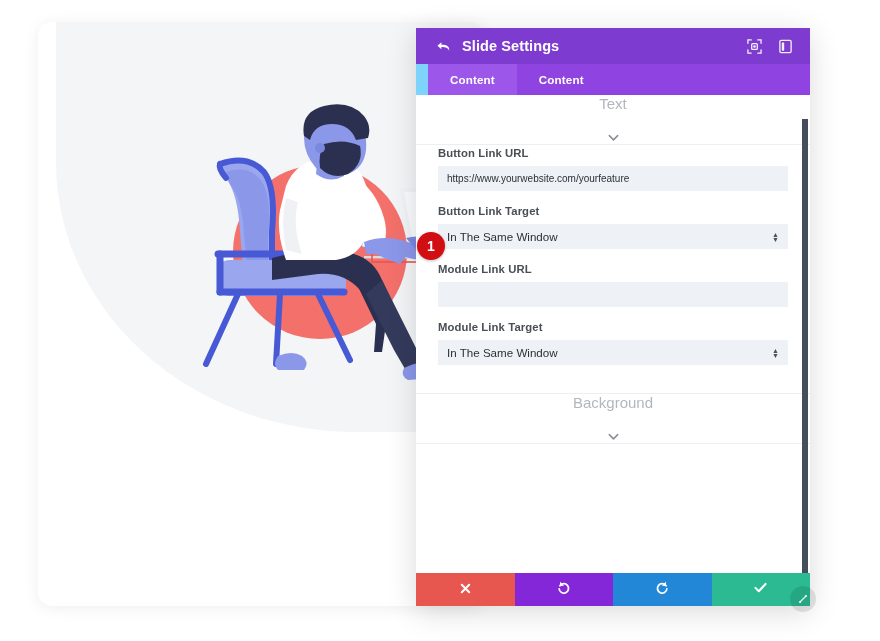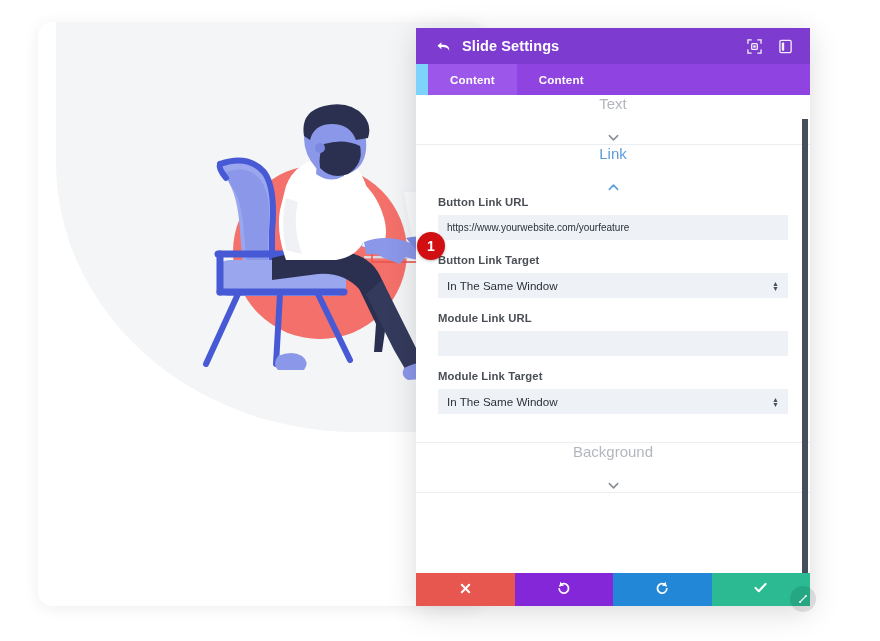--- a/index.html
+++ b/index.html
@@ -374,28 +374,20 @@
           <span class="chev">
             <svg width="13" height="13" viewBox="0 0 14 14" fill="none">
               <path d="M2.5 5 L7 9.5 L11.5 5" stroke="currentColor" stroke-width="1.7" stroke-linecap="round" stroke-linejoin="round"></path>
             </svg>
           </span>
         </div>
       </div>
 
 
       <div class="accordion open">
-        <div class="accordion-head">
-          <span class="accordion-title">Link</span>
-          <span class="chev">
-            <svg width="13" height="13" viewBox="0 0 14 14" fill="none">
-              <path d="M2.5 9 L7 4.5 L11.5 9" stroke="currentColor" stroke-width="1.7" stroke-linecap="round" stroke-linejoin="round"></path>
-            </svg>
-          </span>
-        </div>
         <div class="accordion-body">
 
           <div class="field">
             <div class="field-label">Button Link URL</div>
             <input class="field-input" type="text" value="https://www.yourwebsite.com/yourfeature" style="">
           </div>
 
           <div class="field">
             <div class="field-label">Button Link Target</div>
             <div class="field-select">

